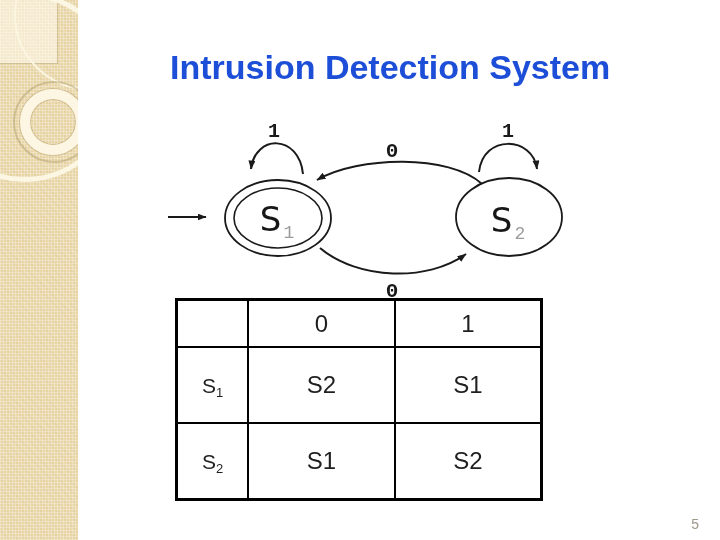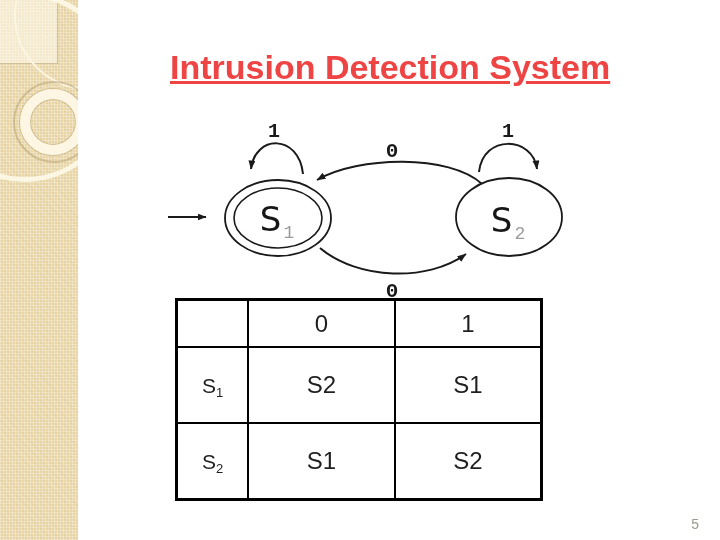--- a/index.html
+++ b/index.html
@@ -27,22 +27,22 @@
   .circ-sweep{width:190px;height:190px;left:-70px;top:-8px;border:5px solid rgba(253,248,231,.92);}
   .circ-ring-outline{width:82px;height:82px;left:13px;top:81px;border:2px solid rgba(172,152,102,.45);}
   .circ-ring{
     width:66px;height:66px;left:20px;top:89px;
     border:10px solid rgba(253,247,229,.96);
     box-shadow:0 0 0 1px rgba(172,152,102,.45), inset 0 0 0 1px rgba(172,152,102,.45);
   }
   
   .title{
     position:absolute;left:170px;top:48px;width:520px;
-    font-size:34px;font-weight:bold;color:#ef4444;letter-spacing:0px;
-    font-family:"Liberation Sans",sans-serif;white-space:nowrap;text-decoration:underline;
+    font-size:34px;font-weight:bold;color:#1d4ed8;letter-spacing:0px;
+    font-family:"Liberation Sans",sans-serif;white-space:nowrap;
   }
   
   .diagram{position:absolute;left:160px;top:110px;width:412px;height:192px;}
   .diagram svg{display:block;}
   .dg-num{font-family:"Liberation Mono","DejaVu Sans Mono",monospace;font-weight:700;fill:#1a1a1a;}
   .dg-state{font-family:"DejaVu Sans","Liberation Sans",sans-serif;fill:#161616;}
   .dg-sub{fill:#9b9b9b;font-family:"Liberation Mono","DejaVu Sans Mono",monospace;}
   
   table.ttab{
     position:absolute;left:175px;top:298px;border-collapse:collapse;

